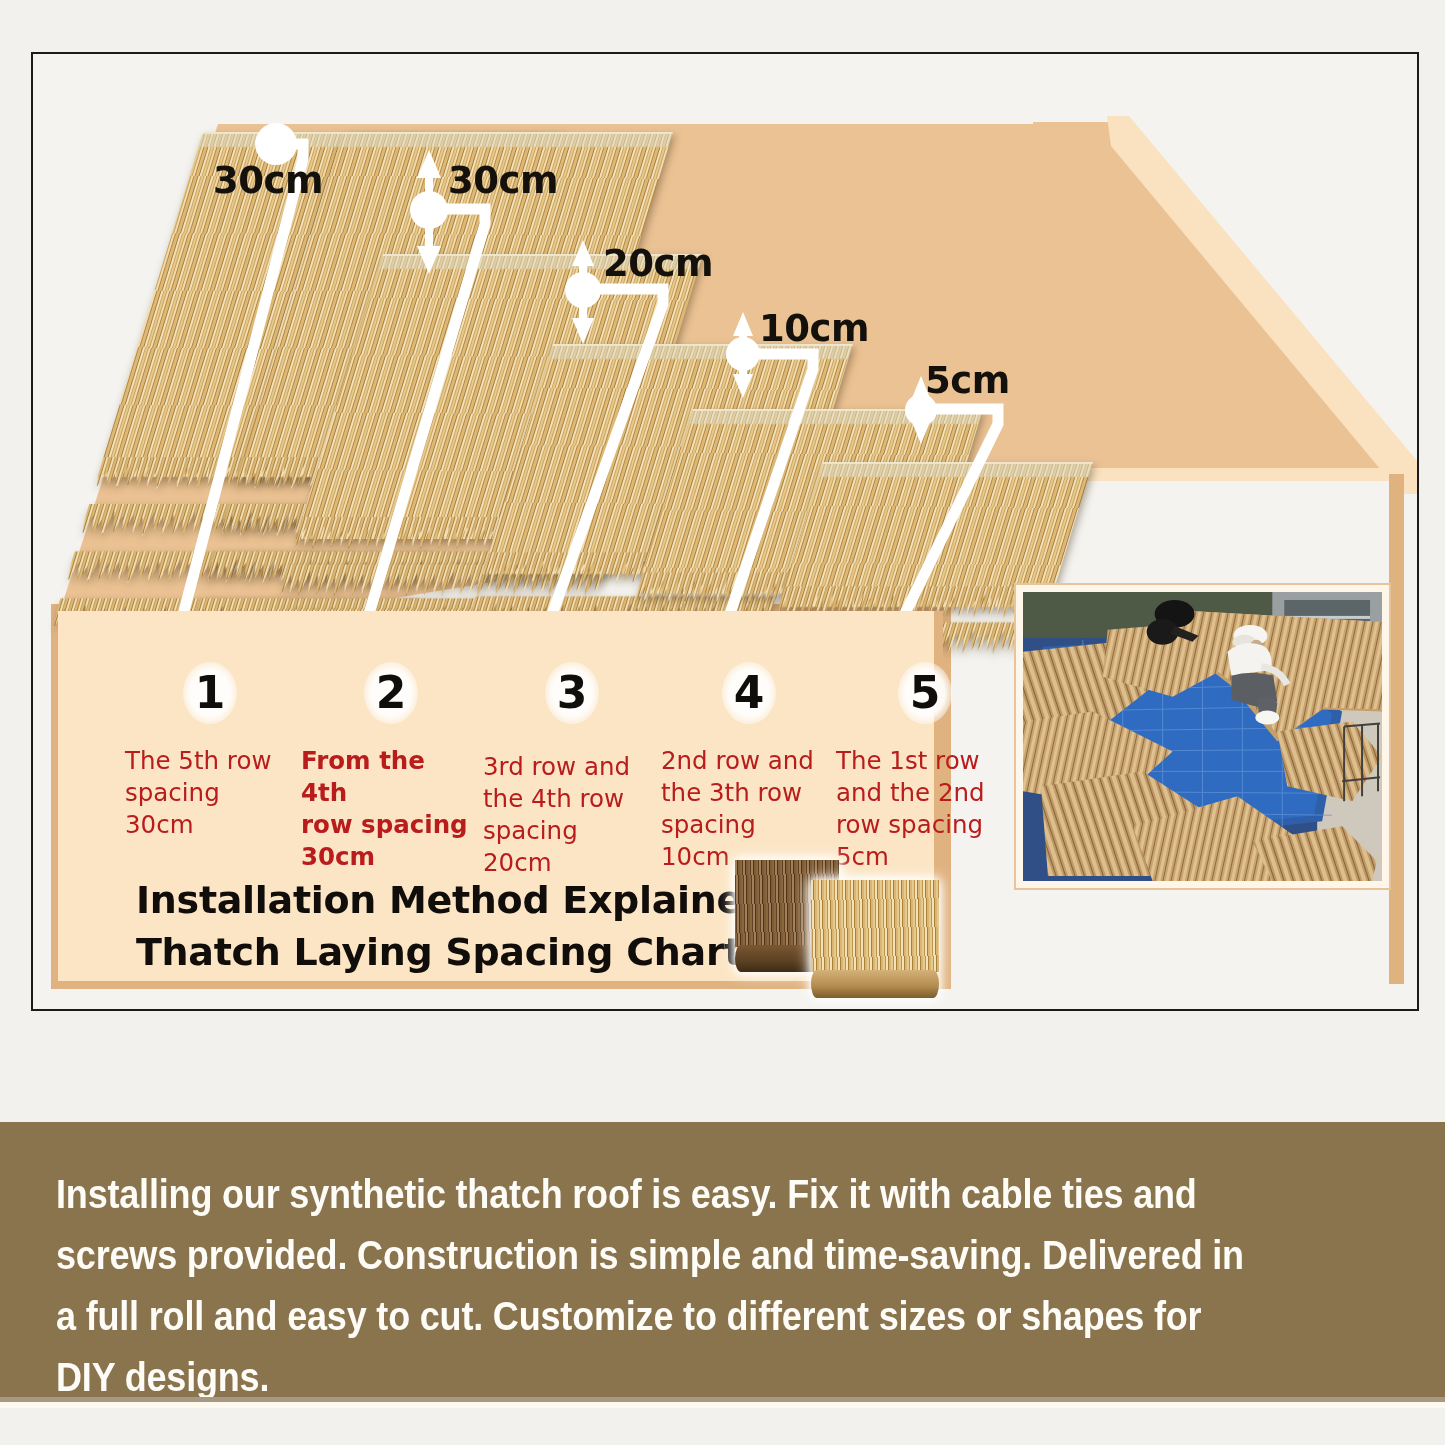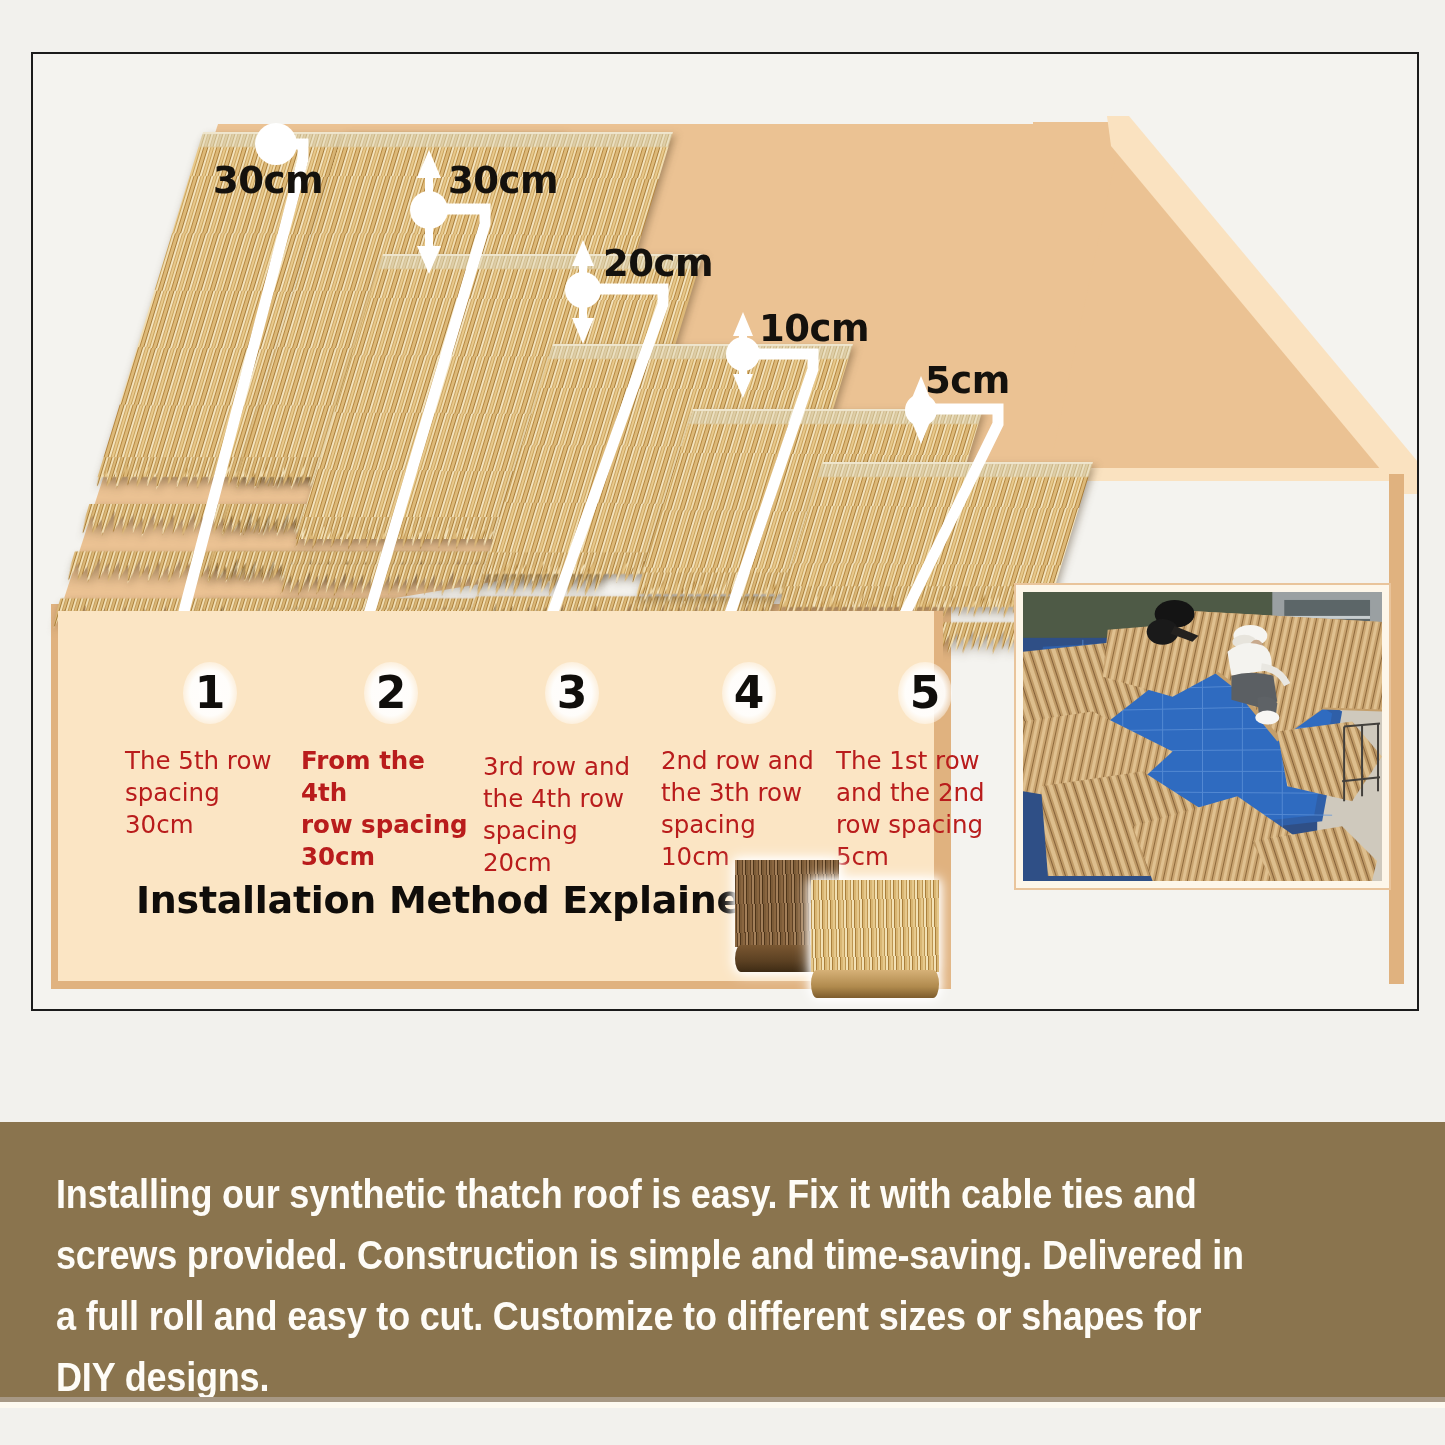--- a/index.html
+++ b/index.html
@@ -416,20 +416,21 @@
 
     <div class="caption-col" style="left:778px; top:134px;">
       <div>The 1st  row</div>
       <div>and the 2nd</div>
       <div>row spacing</div>
       <div>5cm</div>
     </div>
 
     <div id="chart-title">
       <div>Installation Method Explained :</div>
+      <div>Thatch Laying Spacing Chart</div>
     </div>
   </div>
 
   <div id="thatch-rolls">
 
     <div class="roll" style="left:2px; top:0px; width:104px; height:112px;">
       <div class="roll-bristles" style="background:repeating-linear-gradient(88deg,
                   #8a6640 0px,#8a6640 2px,
                   #5d4023 2px,#5d4023 3px,
                   #a4805a 3px,#a4805a 5px,

